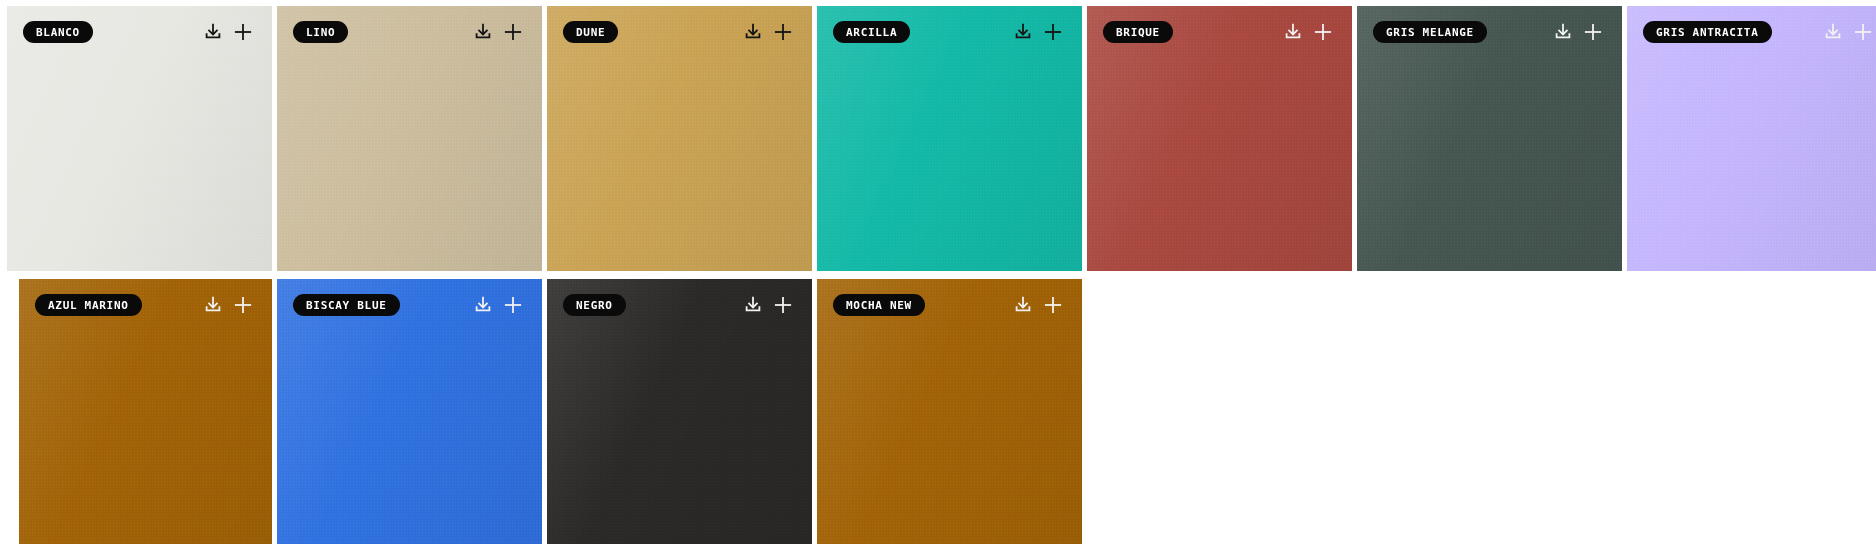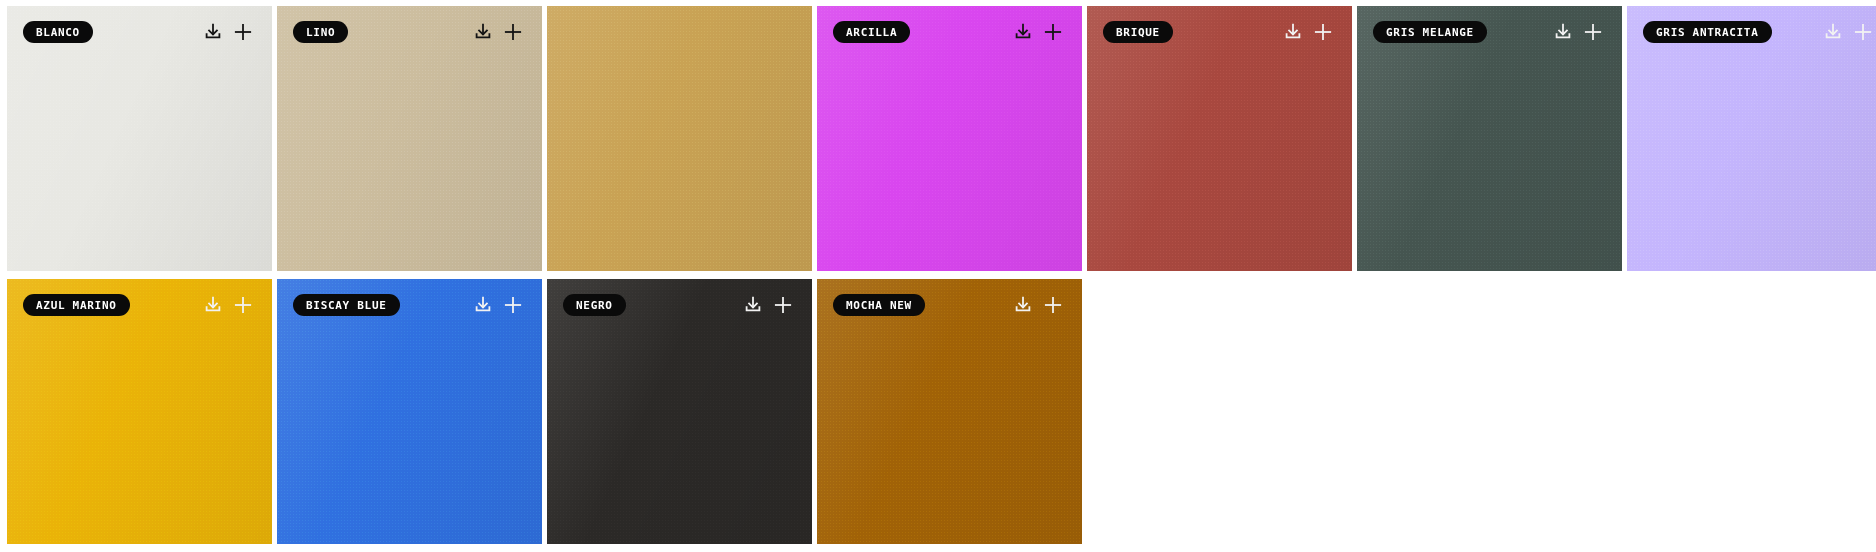--- a/index.html
+++ b/index.html
@@ -148,22 +148,40 @@
               <path d="M10 2.8 V17.2"></path>
               <path d="M2.8 10 H17.2"></path>
             </svg>
           </button>
         </div>
       </div>
     </div>
     <div class="swatch-tile on-light" style="background: rgb(201, 162, 84);">
       <div class="sheen"></div>
       <div class="grain"></div>
-    </div>
-    <div class="swatch-tile on-light" style="background: #d946ef;">
+      <div class="tile-topbar">
+        <span class="name-badge">DUNE</span>
+        <div class="tile-actions">
+          <button class="icon-btn" aria-label="Download">
+            <svg width="20" height="20" viewBox="0 0 20 20" fill="none" stroke-width="1.8" stroke-linecap="square" stroke-linejoin="miter">
+              <path d="M10 2.6 V12.2"></path>
+              <path d="M6.1 8.6 L10 12.5 L13.9 8.6"></path>
+              <path d="M3.6 12.2 V15.4 H16.4 V12.2"></path>
+            </svg>
+          </button>
+          <button class="icon-btn" aria-label="Add">
+            <svg width="20" height="20" viewBox="0 0 20 20" fill="none" stroke-width="1.8" stroke-linecap="square">
+              <path d="M10 2.8 V17.2"></path>
+              <path d="M2.8 10 H17.2"></path>
+            </svg>
+          </button>
+        </div>
+      </div>
+    </div>
+    <div class="swatch-tile on-light" style="background: #14b8a6;">
       <div class="sheen"></div>
       <div class="grain"></div>
       <div class="tile-topbar">
         <span class="name-badge">ARCILLA</span>
         <div class="tile-actions">
           <button class="icon-btn" aria-label="Download">
             <svg width="20" height="20" viewBox="0 0 20 20" fill="none" stroke-width="1.8" stroke-linecap="square" stroke-linejoin="miter">
               <path d="M10 2.6 V12.2"></path>
               <path d="M6.1 8.6 L10 12.5 L13.9 8.6"></path>
               <path d="M3.6 12.2 V15.4 H16.4 V12.2"></path>
@@ -237,21 +255,21 @@
           </button>
           <button class="icon-btn" aria-label="Add">
             <svg width="20" height="20" viewBox="0 0 20 20" fill="none" stroke-width="1.8" stroke-linecap="square">
               <path d="M10 2.8 V17.2"></path>
               <path d="M2.8 10 H17.2"></path>
             </svg>
           </button>
         </div>
       </div>
     </div>
-    <div class="swatch-tile on-dark" style="background: #eab308;">
+    <div class="swatch-tile on-dark" style="background: #a16207; margin-left: 12px;">
       <div class="sheen"></div>
       <div class="grain"></div>
       <div class="tile-topbar">
         <span class="name-badge">AZUL MARINO</span>
         <div class="tile-actions">
           <button class="icon-btn" aria-label="Download">
             <svg width="20" height="20" viewBox="0 0 20 20" fill="none" stroke-width="1.8" stroke-linecap="square" stroke-linejoin="miter">
               <path d="M10 2.6 V12.2"></path>
               <path d="M6.1 8.6 L10 12.5 L13.9 8.6"></path>
               <path d="M3.6 12.2 V15.4 H16.4 V12.2"></path>

